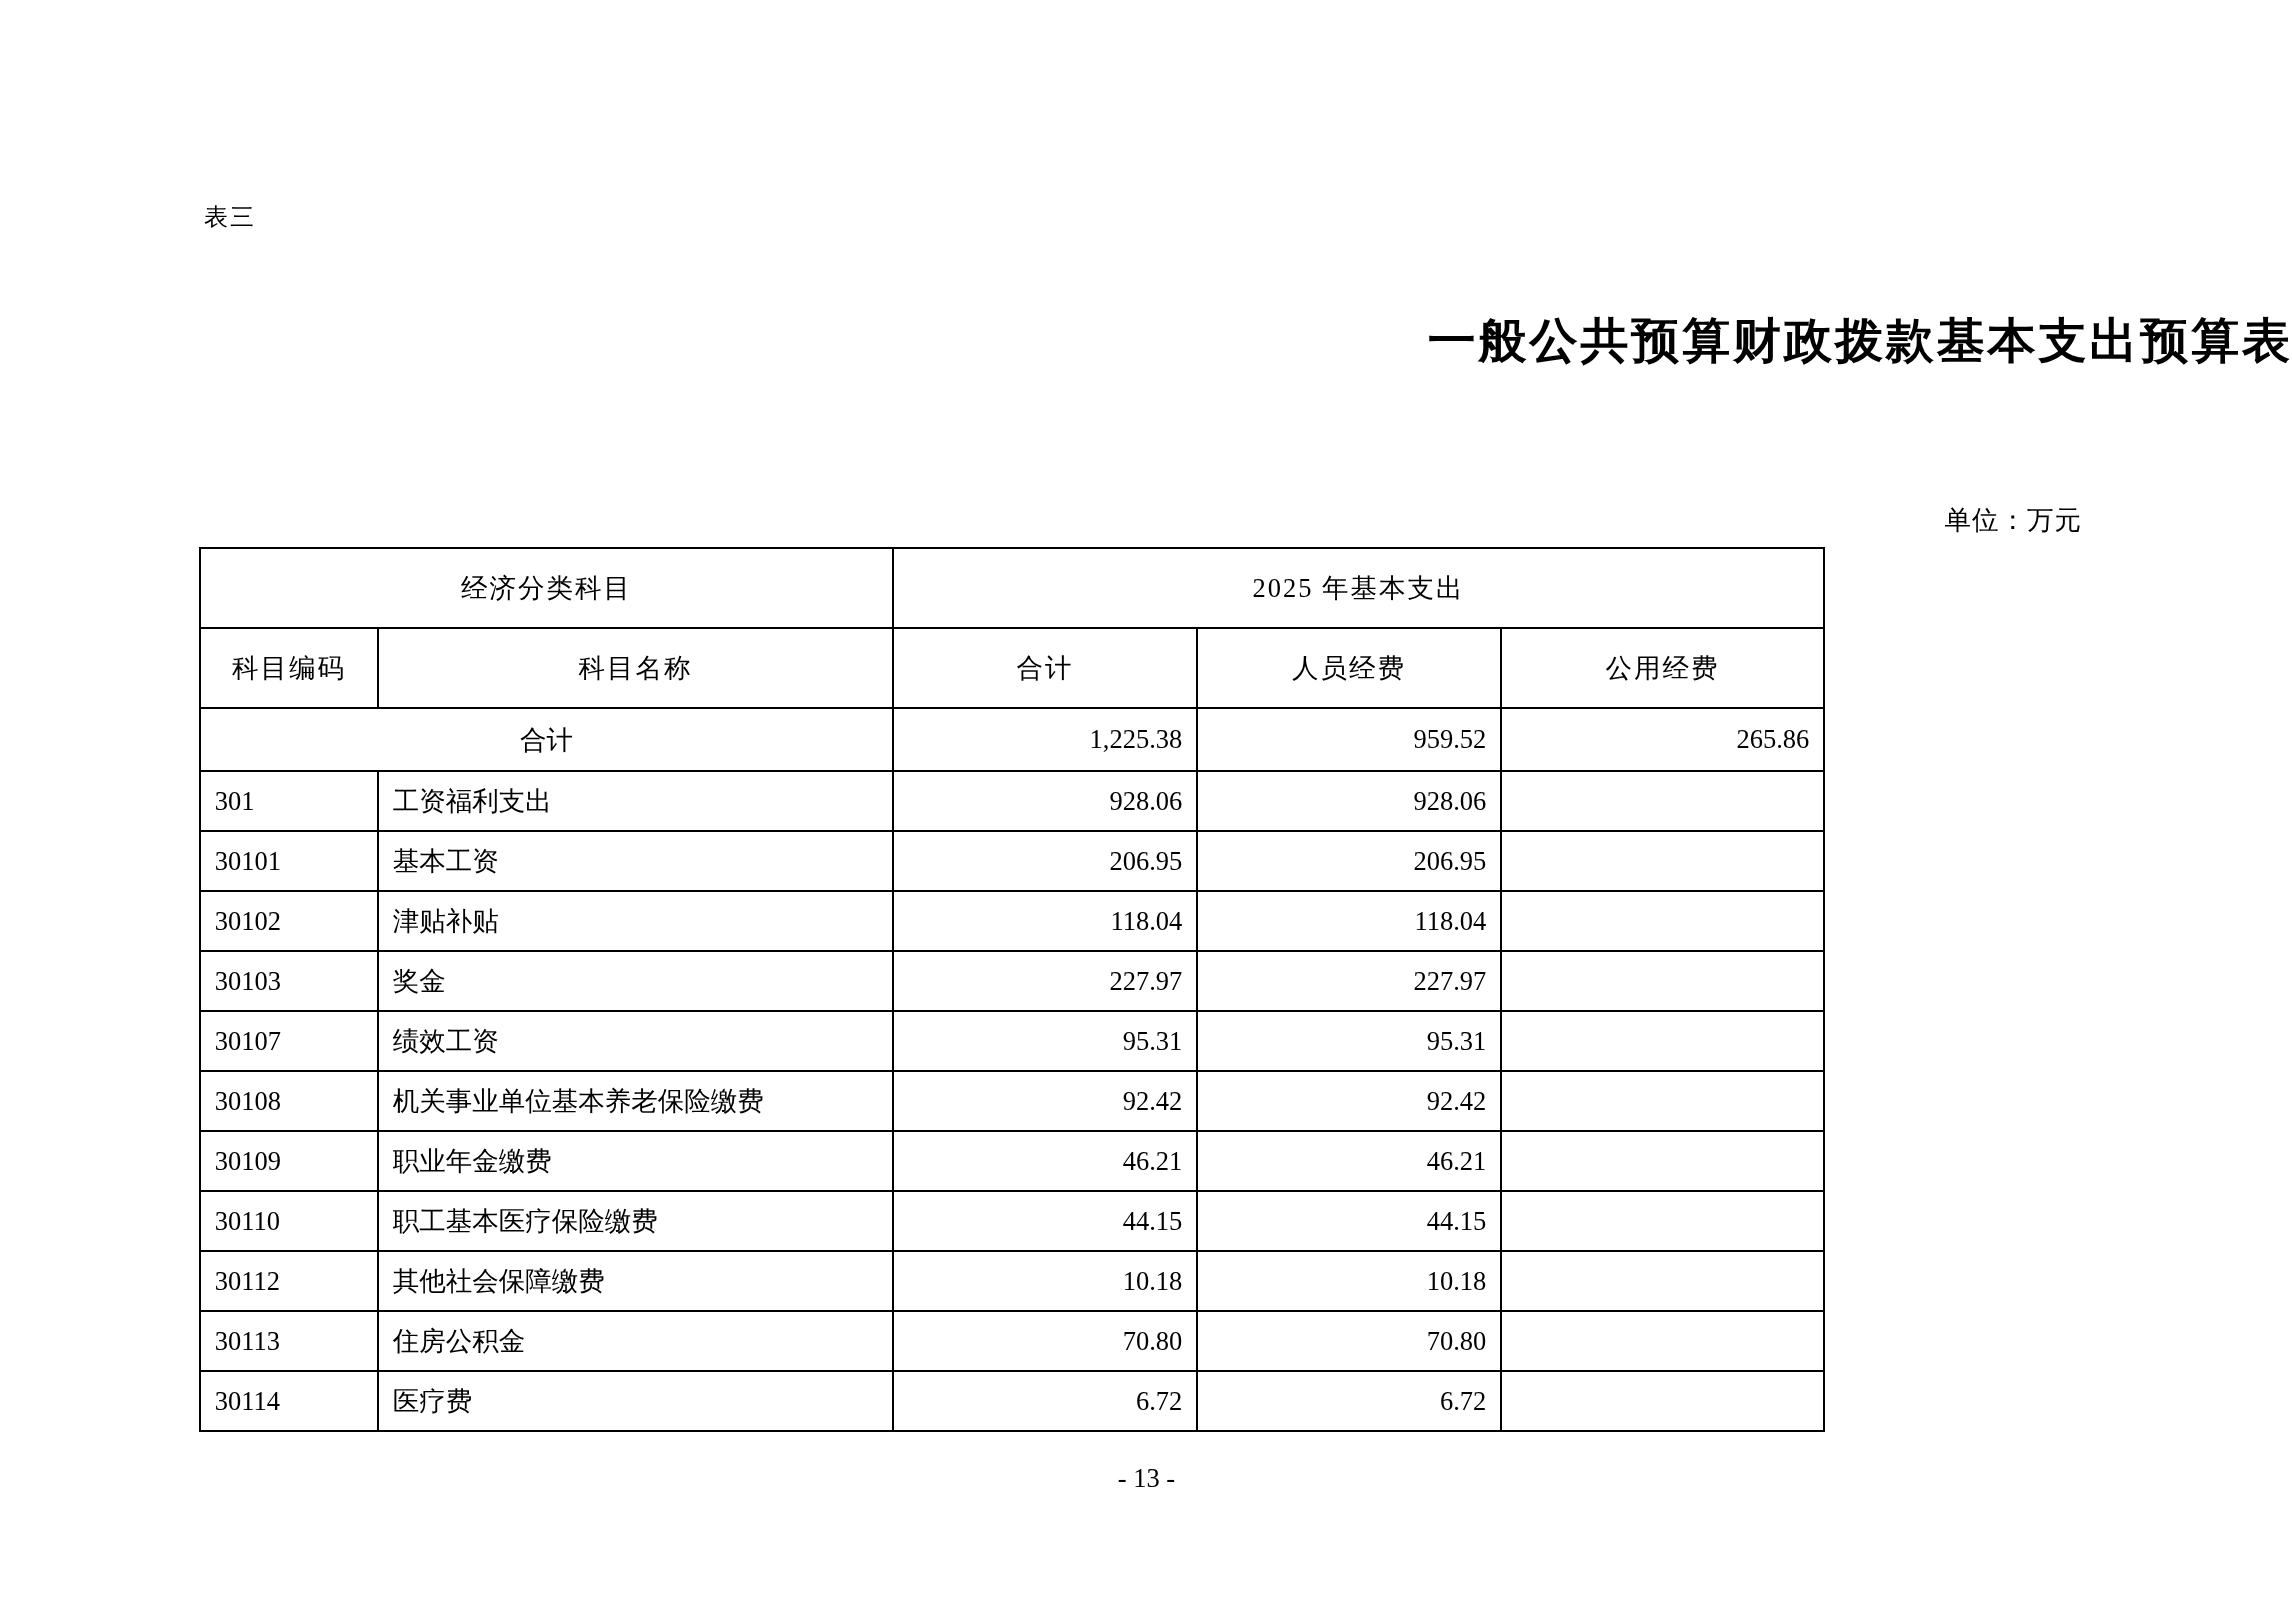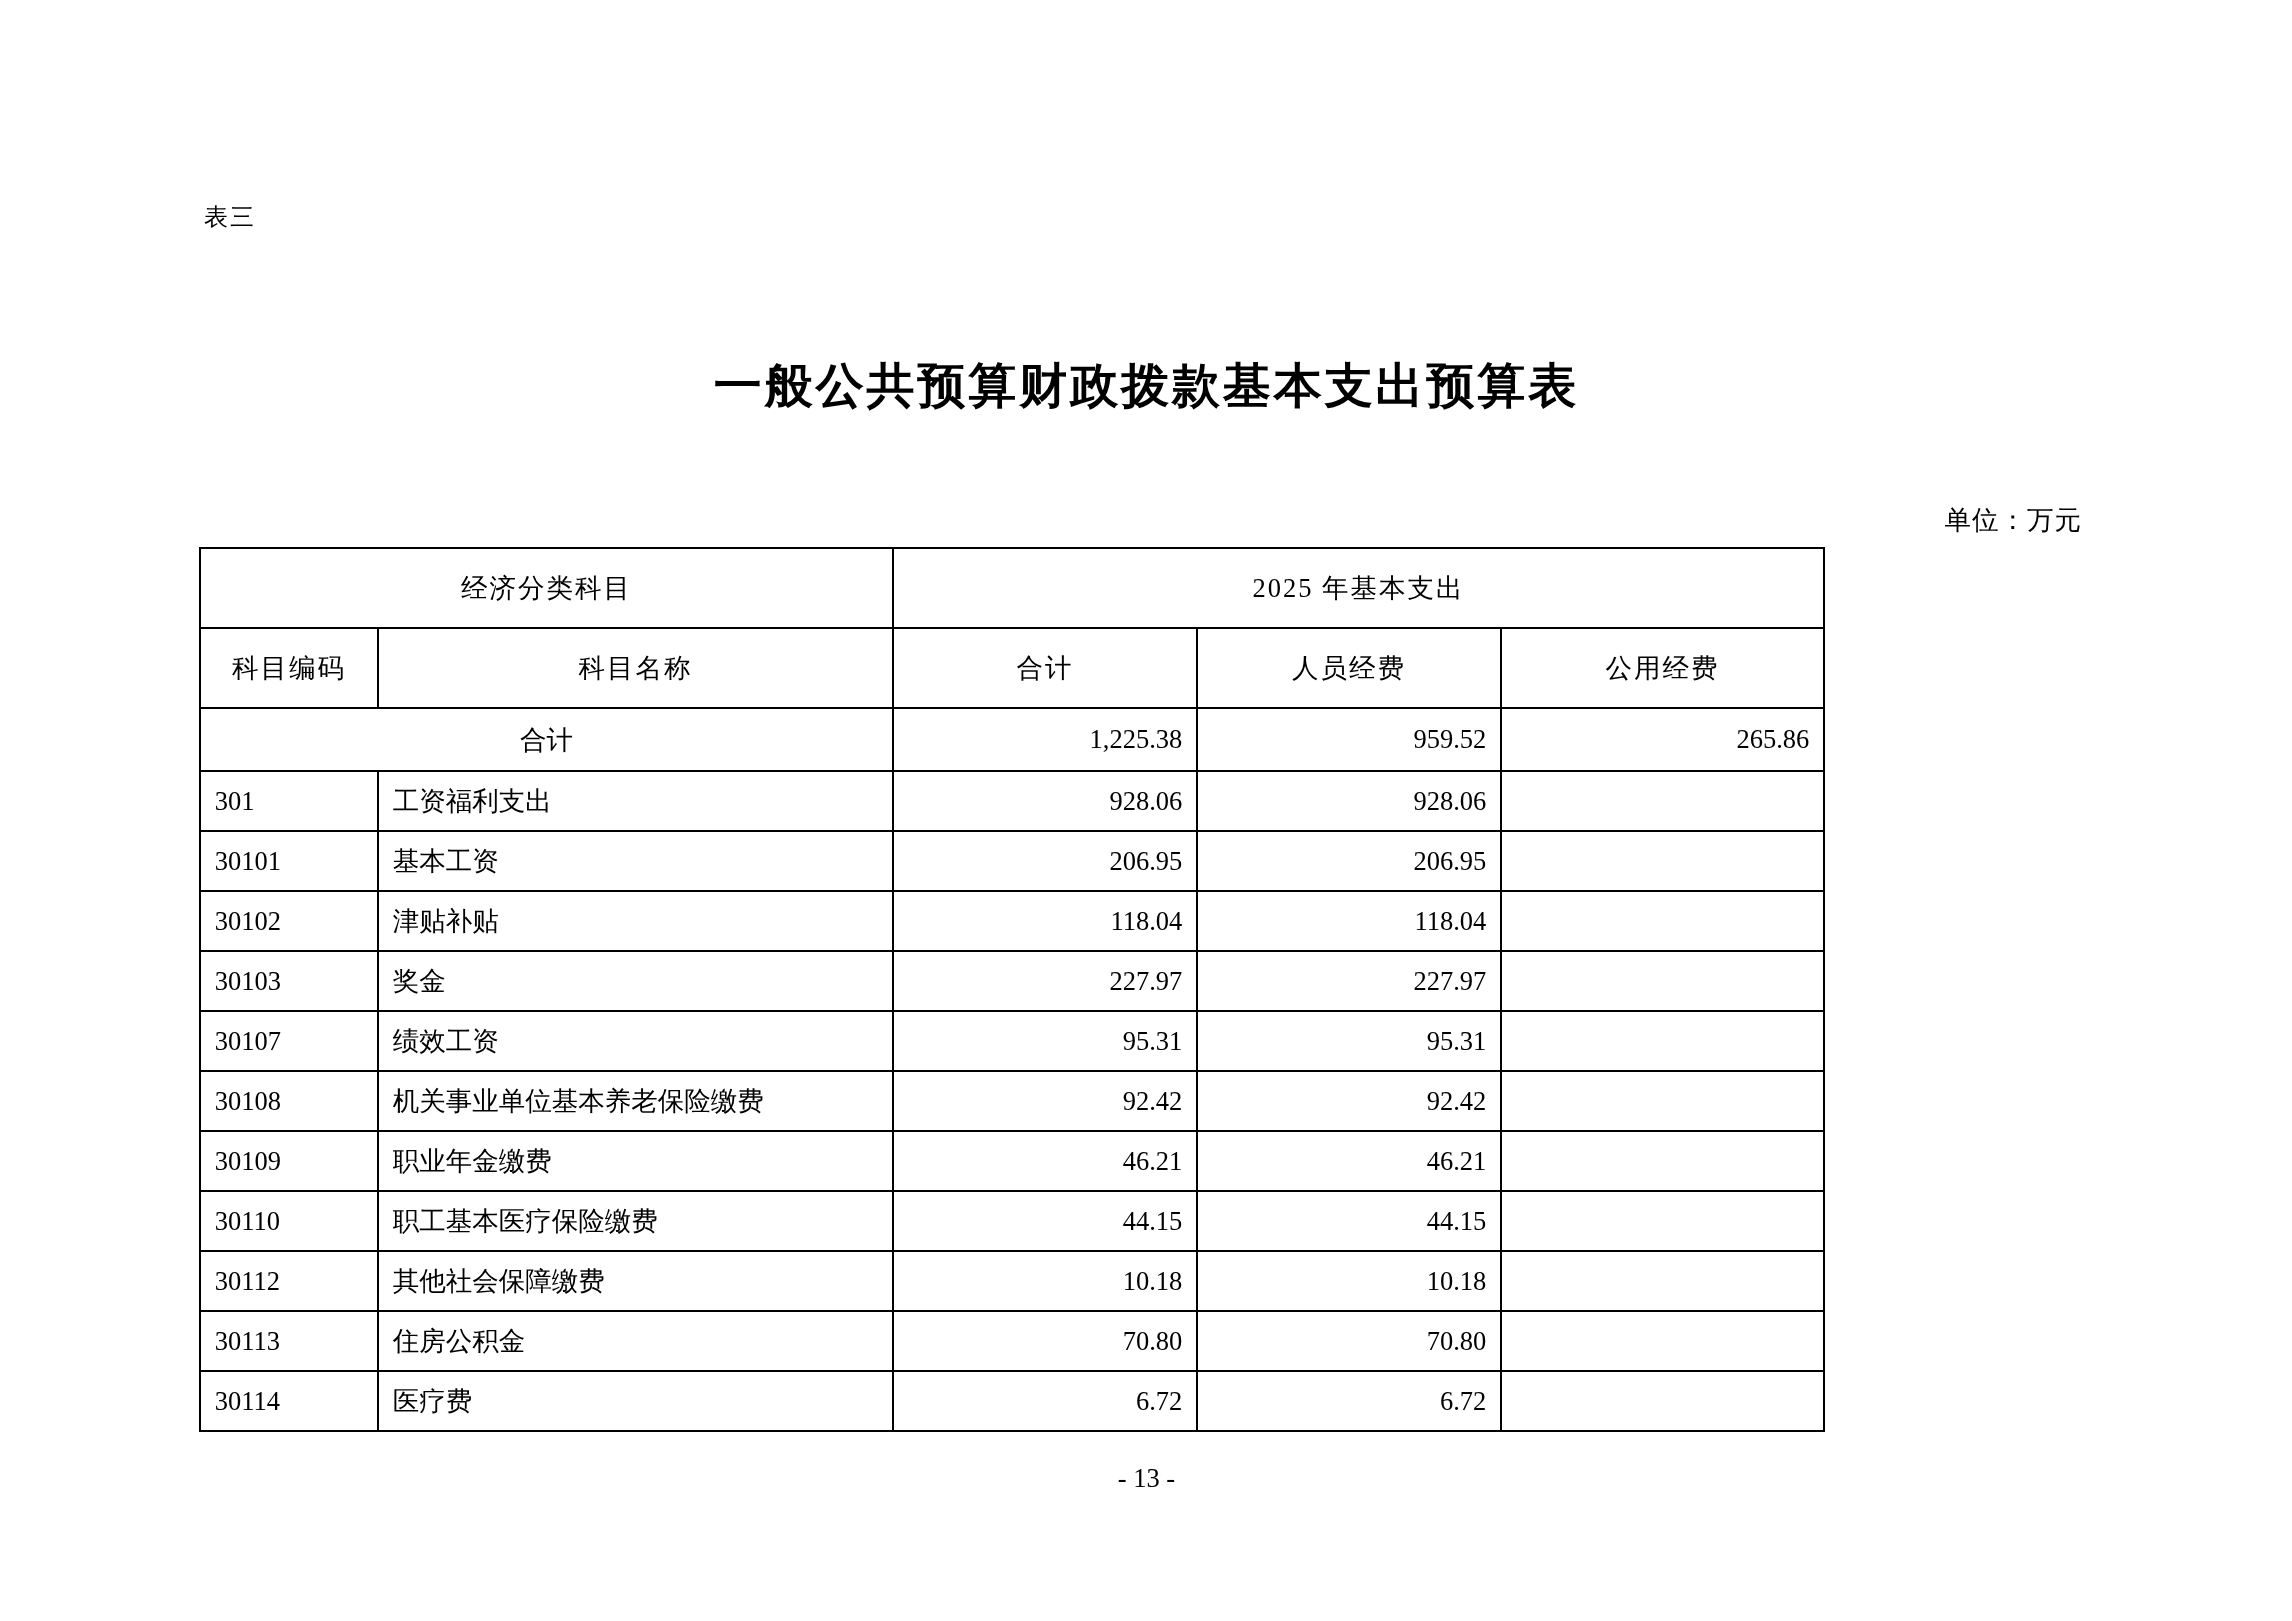--- a/index.html
+++ b/index.html
@@ -27,25 +27,24 @@
     left: 204px;
     top: 201px;
     font-size: 24px;
     letter-spacing: 2px;
   }
   .doc-title {
     position: absolute;
     left: 0;
     right: 0;
     top: 309px;
-    text-align: center;
+    text-align: right;
     font-size: 48px;
     font-weight: bold;
     letter-spacing: 2.9px;
-    margin-top: 45px;
   }
   .unit-note {
     position: absolute;
     right: 211px;
     top: 502px;
     font-size: 26.5px;
     letter-spacing: 1px;
   }
   table.budget {
     position: absolute;

